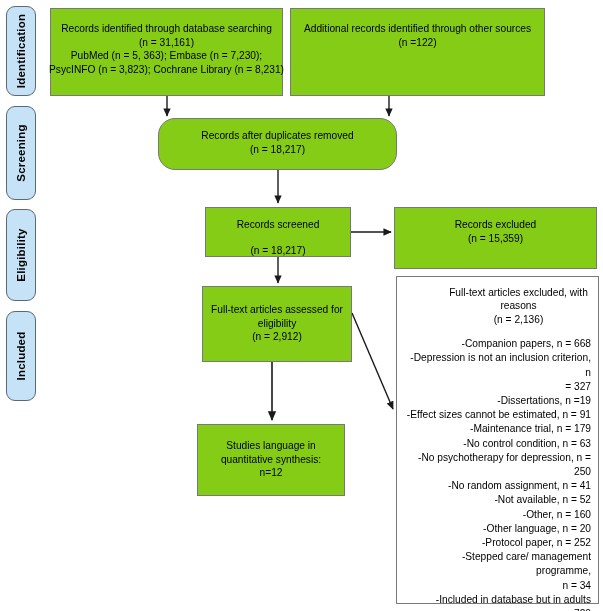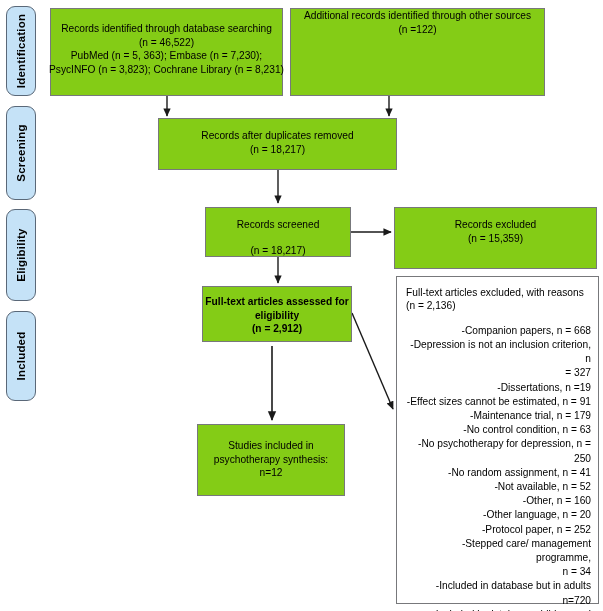--- a/index.html
+++ b/index.html
@@ -62,21 +62,23 @@
   .reasons-box {
     position: absolute;
     box-sizing: border-box;
     background: #ffffff;
     border: 1.3px solid #77787b;
     padding: 9px 7px 6px 9px;
   }
   .reasons-box .head {
     font-size: 10.2px;
     line-height: 13.4px;
+    text-align: center;
     color: #000;
+    margin-left: 40px;
   }
   .reasons-box .reasons-list {
     margin-top: 11px;
   }
   .reasons-box .reason {
     font-size: 10.2px;
     line-height: 14.2px;
     text-align: right;
     color: #000;
   }
@@ -129,54 +131,54 @@
 
     <line x1="278" y1="257" x2="278" y2="283" stroke="#1a1a1a" stroke-width="1.4" marker-end="url(#arrowhead)"></line>
 
     <line x1="272" y1="346" x2="272" y2="420" stroke="#1a1a1a" stroke-width="1.6" marker-end="url(#arrowhead)"></line>
 
     <line x1="352" y1="313" x2="393" y2="409" stroke="#1a1a1a" stroke-width="1.4" marker-end="url(#arrowhead)"></line>
   </svg>
 
   <div class="flow-box" style="left:50px; top:8px; width:233px; height:88px; padding-top:13px;">
     <div class="line">Records identified through database searching</div>
-    <div class="line">(n = 46,522)</div>
+    <div class="line">(n = 31,161)</div>
     <div class="line">PubMed (n = 5, 363); Embase (n = 7,230);</div>
     <div class="line">PsycINFO (n = 3,823); Cochrane Library (n = 8,231)</div>
   </div>
 
-  <div class="flow-box" style="left:290px; top:8px; width:255px; height:88px; ">
+  <div class="flow-box" style="left:290px; top:8px; width:255px; height:88px; padding-top:13px;">
     <div class="line">Additional records identified through other sources</div>
     <div class="line">(n =122)</div>
   </div>
 
-  <div class="flow-box" style="left:158px; top:118px; width:239px; height:52px; padding-top:10px;">
+  <div class="flow-box" style="left:158px; top:118px; width:239px; height:52px; padding-top:10px;border-radius:17px;">
     <div class="line">Records after duplicates removed</div>
     <div class="line">(n = 18,217)</div>
   </div>
 
   <div class="flow-box" style="left:205px; top:207px; width:146px; height:50px; padding-top:10px;gap:12px;">
     <div class="line">Records screened</div>
     <div class="line">(n = 18,217)</div>
   </div>
 
   <div class="flow-box" style="left:394px; top:207px; width:203px; height:62px; padding-top:10px;">
     <div class="line">Records excluded</div>
     <div class="line">(n = 15,359)</div>
   </div>
 
-  <div class="flow-box" style="left:202px; top:286px; width:150px; height:56px; padding-top:8px;font-weight:bold;">
+  <div class="flow-box" style="left:202px; top:286px; width:150px; height:76px; padding-top:16px;">
     <div class="line">Full-text articles assessed for</div>
     <div class="line">eligibility</div>
     <div class="line">(n = 2,912)</div>
   </div>
 
   <div class="flow-box" style="left:197px; top:424px; width:148px; height:72px; padding-top:14px;">
-    <div class="line">Studies included in</div>
-    <div class="line">psychotherapy synthesis:</div>
+    <div class="line">Studies language in</div>
+    <div class="line">quantitative synthesis:</div>
     <div class="line">n=12</div>
   </div>
 
   <div class="reasons-box" style="left:396px; top:276px; width:203px; height:328px;">
     <div class="head">Full-text articles excluded, with reasons</div>
     <div class="head">(n = 2,136)</div>
     <div class="reasons-list">
       <div class="reason">-Companion papers, n = 668</div>
       <div class="reason">-Depression is not an inclusion criterion, n</div>
       <div class="reason">= 327</div>

